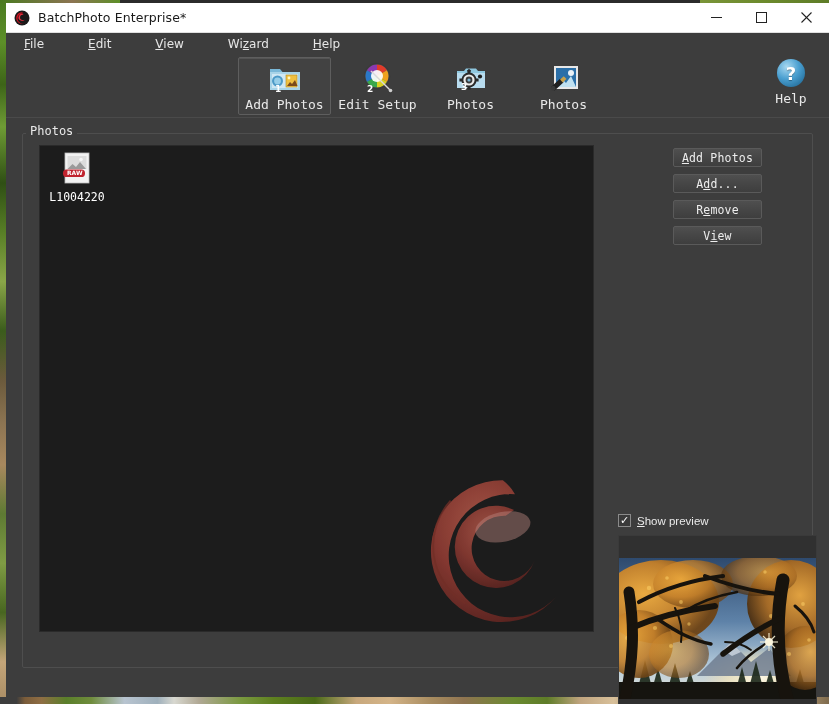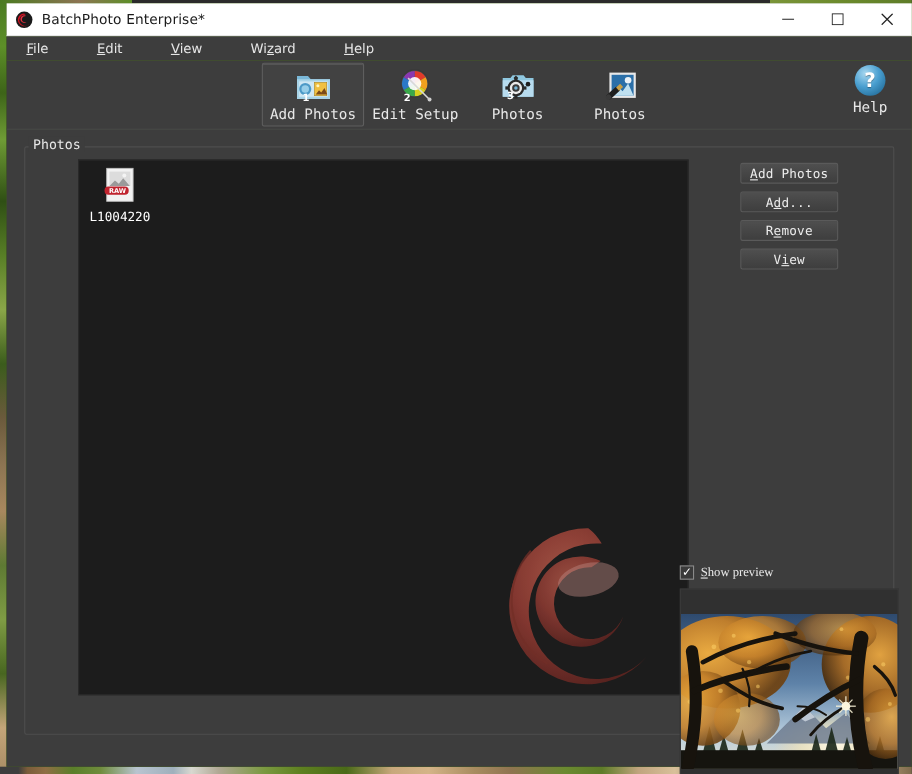--- a/index.html
+++ b/index.html
@@ -40,21 +40,21 @@
   #desktop-top-left {
     position: absolute; left: 0; top: 0; width: 120px; height: 3px;
     background: linear-gradient(to right, #4a7a20 0%, #8c7452 60%, #5d8f28 100%);
   }
 
   
   #window {
     position: absolute;
     left: 6px; top: 3px;
     width: 823px; height: 694px;
-    background: #4d7c0f;
+    background: #fca5a5;
     display: flex; flex-direction: column;
   }
 
   
   #titlebar {
     height: 29px;
     background: #ffffff;
     display: flex; align-items: center;
     flex: none;
     border-bottom: 1px solid #e0e0e0;
@@ -184,21 +184,20 @@
   }
 
   
   #photo-list {
     position: absolute;
     left: 17px; top: 21px;
     width: 553px; height: 485px;
     background: #1c1c1c;
     border: 1px solid #2a2a2a;
     overflow: hidden;
-    margin-left: 32px;
   }
   #swirl {
     position: absolute;
     right: 8px; bottom: -6px;
     width: 168px; height: 168px;
     pointer-events: none;
     opacity: .92;
   }
   #thumbs {
     position: absolute;
@@ -262,21 +261,21 @@
     border: 1px solid #8a8a8a;
     background: #3a3a3a;
     display: flex; align-items: center; justify-content: center;
     color: #ffffff;
     font-size: 11px;
     font-family: "DejaVu Sans", sans-serif;
     line-height: 1;
     box-sizing: border-box;
   }
   #preview-label {
-    font-family: Liberation Serif, serif;
+    font-family: Liberation Sans, sans-serif;
     font-size: 11.5px;
     color: #eaeaea;
   }
 
   
   #preview-panel {
     position: absolute;
     left: 596px; top: 411px;
     width: 199px; height: 206px;
     background: #303030;

